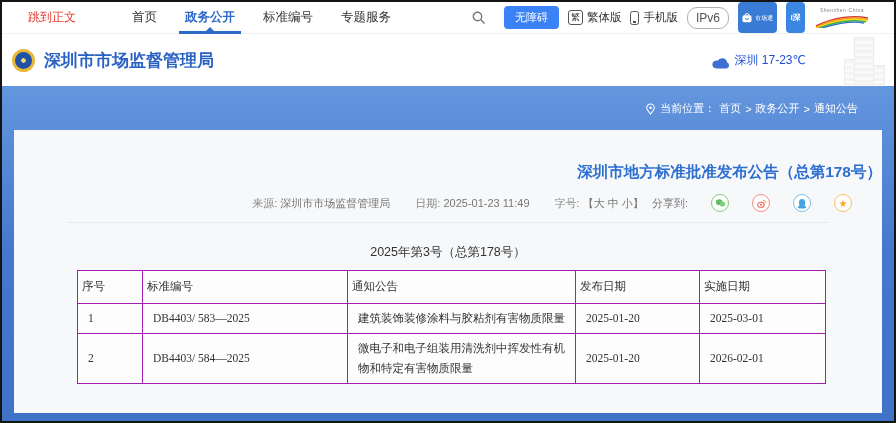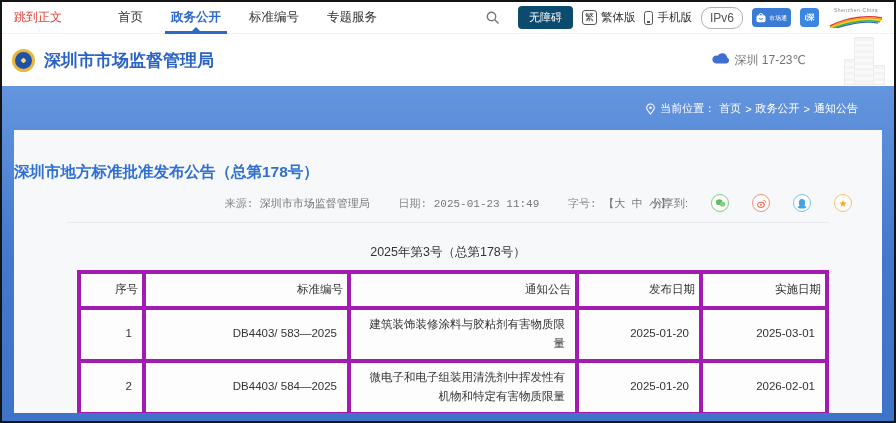--- a/index.html
+++ b/index.html
@@ -1,79 +1,79 @@
 <!DOCTYPE html>
 <html><head>
 <meta charset="utf-8">
 <style>
   * { margin:0; padding:0; box-sizing:border-box; }
   body { font-family:"Liberation Sans","DejaVu Sans",sans-serif; background:#fff; }
   .screen { width:896px; height:423px; border:2px solid #141414; position:relative; background:#fff; overflow:hidden; }
 
   
-  .topbar { height:32px; display:flex; align-items:center; padding:0 10px; background:#fff; border-bottom:1px solid #f2f2f2; }
+  .topbar { height:32px; display:flex; align-items:center; padding:0 24px; background:#fff; border-bottom:1px solid #f2f2f2; }
   .skip-link { color:#e03a2f; font-size:12px; margin:0 42px 0 2px; text-decoration:none; cursor:pointer; }
   .mainnav { display:flex; height:32px; }
   .nav-item { position:relative; display:flex; align-items:center; height:32px; padding:0 14px; font-size:12.5px; color:#333; cursor:pointer; }
   .nav-item.active .nav-label { color:#2e6ac8; font-weight:bold; }
   .nav-item.active::after { content:""; position:absolute; left:8px; right:8px; bottom:0; height:3px; background:#2e6ac8; }
   .nav-item.active::before { content:""; position:absolute; bottom:3px; left:50%; margin-left:-4px;
       border-left:4px solid transparent; border-right:4px solid transparent; border-bottom:4px solid #2e6ac8; }
   .topbar-right { margin-left:auto; display:flex; align-items:center; gap:9px; }
   .search-btn { display:flex; align-items:center; cursor:pointer; margin-right:8px; }
-  .pill-btn { background:#0c4a6e; color:#fff; font-size:11px; padding:4px 11px; border:none; border-radius:4px; cursor:pointer; }
+  .pill-btn { background:#3b82f6; color:#fff; font-size:11px; padding:4px 11px; border:none; border-radius:4px; cursor:pointer; }
   .tool { display:flex; align-items:center; gap:4px; font-size:11.5px; color:#333; cursor:pointer; }
   .fan-icon { width:15px; height:15px; border:1px solid #555; border-radius:3px; font-size:9px; display:flex; align-items:center; justify-content:center; color:#333; }
   .phone-icon { width:9px; height:14px; border:1.5px solid #555; border-radius:2.5px; position:relative; }
   .phone-icon::after { content:""; position:absolute; bottom:1px; left:50%; margin-left:-1.5px; width:3px; height:1.5px; background:#555; }
   .ipv6-badge { border:1px solid #b0b0b0; border-radius:10px; font-size:12px; color:#555; padding:3px 8px; cursor:pointer; }
-  .app-badge { background:#3a7bd5; border-radius:4px; height:19px; display:flex; align-items:center; padding:0 4px; gap:3px; cursor:pointer; }
+  .app-badge { background:#3a7bd5; border-radius:4px; height:31px; display:flex; align-items:center; padding:0 4px; gap:3px; cursor:pointer; }
   .app-badge .mini-label { color:#fff; font-size:6px; line-height:1; }
   .app-badge.ishenzhen { width:19px; justify-content:center; background:#3a86e0; }
   .app-badge.ishenzhen .mini-label { font-size:8px; font-weight:bold; }
   .city-logo { display:flex; flex-direction:column; align-items:center; cursor:pointer; }
   .city-logo .logo-cap { font-size:5px; color:#888; letter-spacing:.5px; }
 
   
   .siteheader { height:52px; display:flex; align-items:center; padding:0 10px; position:relative; background:#fff; }
   .emblem { width:23px; height:23px; border-radius:50%; background:#2050a8; border:3px solid #e8b83a; position:relative; flex:none; }
   .emblem::after { content:""; position:absolute; inset:4px; border-radius:50%; background:radial-gradient(circle,#f5d76e 0 2px, transparent 2.5px); }
   .site-title { color:#2a62c4; font-size:17px; font-weight:bold; margin-left:9px; }
-  .weather { position:absolute; right:88px; top:18px; display:flex; align-items:flex-start; gap:3px; font-size:12px; color:#737373; }
+  .weather { position:absolute; right:88px; top:18px; display:flex; align-items:flex-end; gap:3px; font-size:12px; color:#1d4ed8; }
   .building { position:absolute; right:4px; top:3px; width:54px; height:48px; opacity:.65; }
   .building .tower { position:absolute; bottom:0; border:1px solid #e2e2e2; background:repeating-linear-gradient(180deg,#ededed 0 3px,#f8f8f8 3px 6px); }
   .building .t-main { left:18px; width:20px; height:48px; }
   .building .t-left { left:8px; width:11px; height:26px; }
   .building .t-right { left:37px; width:12px; height:20px; }
 
   
   .banner { position:absolute; top:84px; left:0; right:0; bottom:0; background:linear-gradient(180deg,#6496de 0%,#4478cc 50%,#3f73c8 100%); }
   .breadcrumb { position:absolute; top:15px; right:36px; color:#fff; font-size:11px; display:flex; align-items:center; gap:4px; }
   .breadcrumb .crumb { color:#fff; cursor:pointer; text-decoration:none; }
   .card { position:absolute; left:12px; right:12px; top:44px; bottom:8px; background:#f7f8fa; overflow:hidden; }
 
-  .article-title { margin-top:32px; text-align:left; font-size:15.5px; font-weight:bold; color:#2e6fd1; }
+  .article-title { margin-top:32px; text-align:right; font-size:15.5px; font-weight:bold; color:#2e6fd1; }
   .meta-row { position:relative; margin-top:13px; height:15px; font-size:11px; color:#777; }
   .meta-center { text-align:center; }
-  .meta-center .meta-seg { margin:0 11px;font-family:Liberation Mono, monospace; }
+  .meta-center .meta-seg { margin:0 11px; }
   .meta-label { color:#888; }
   .fontsize-options { cursor:pointer; }
   .share-box { position:absolute; right:30px; top:-2px; display:flex; align-items:center; gap:23px; font-size:11px; color:#777; }
   .share-circle { width:18px; height:18px; border-radius:50%; display:flex; align-items:center; justify-content:center; background:#fff; cursor:pointer; }
   .sc-wechat { border:1px solid #7ecb7e; }
   .sc-weibo  { border:1px solid #f0907e; }
   .sc-qq     { border:1px solid #7cc0ec; }
   .sc-star   { border:1px solid #f5c26b; color:#f5a623; font-size:10px; }
 
   .divider { height:1px; background:#e7e9ec; margin:11px 53px 0; }
   .doc-no { text-align:center; font-size:12.5px; color:#333; margin-top:21px; }
   .body-p { margin:8px 63px 0; text-indent:2em; font-size:12.5px; color:#333; }
 
   .std-table { border-collapse:collapse; margin:9px 0 0 63px; width:748px; font-size:11.5px; color:#333; table-layout:fixed; background:#fdfdfd; }
-  .std-table th, .std-table td { border:4px solid #a21caf; text-align:right; font-weight:normal; padding:5px 10px; line-height:1.7; }
+  .std-table th, .std-table td { border:1px solid #a21caf; text-align:left; font-weight:normal; padding:5px 10px; line-height:1.7;font-family:Liberation Serif, serif; }
   .std-table th { padding:6px 4px; }
 </style>
 </head>
 <body>
 
 <div class="screen">
 
   <div class="topbar">
     <a class="skip-link">跳到正文</a>
 

